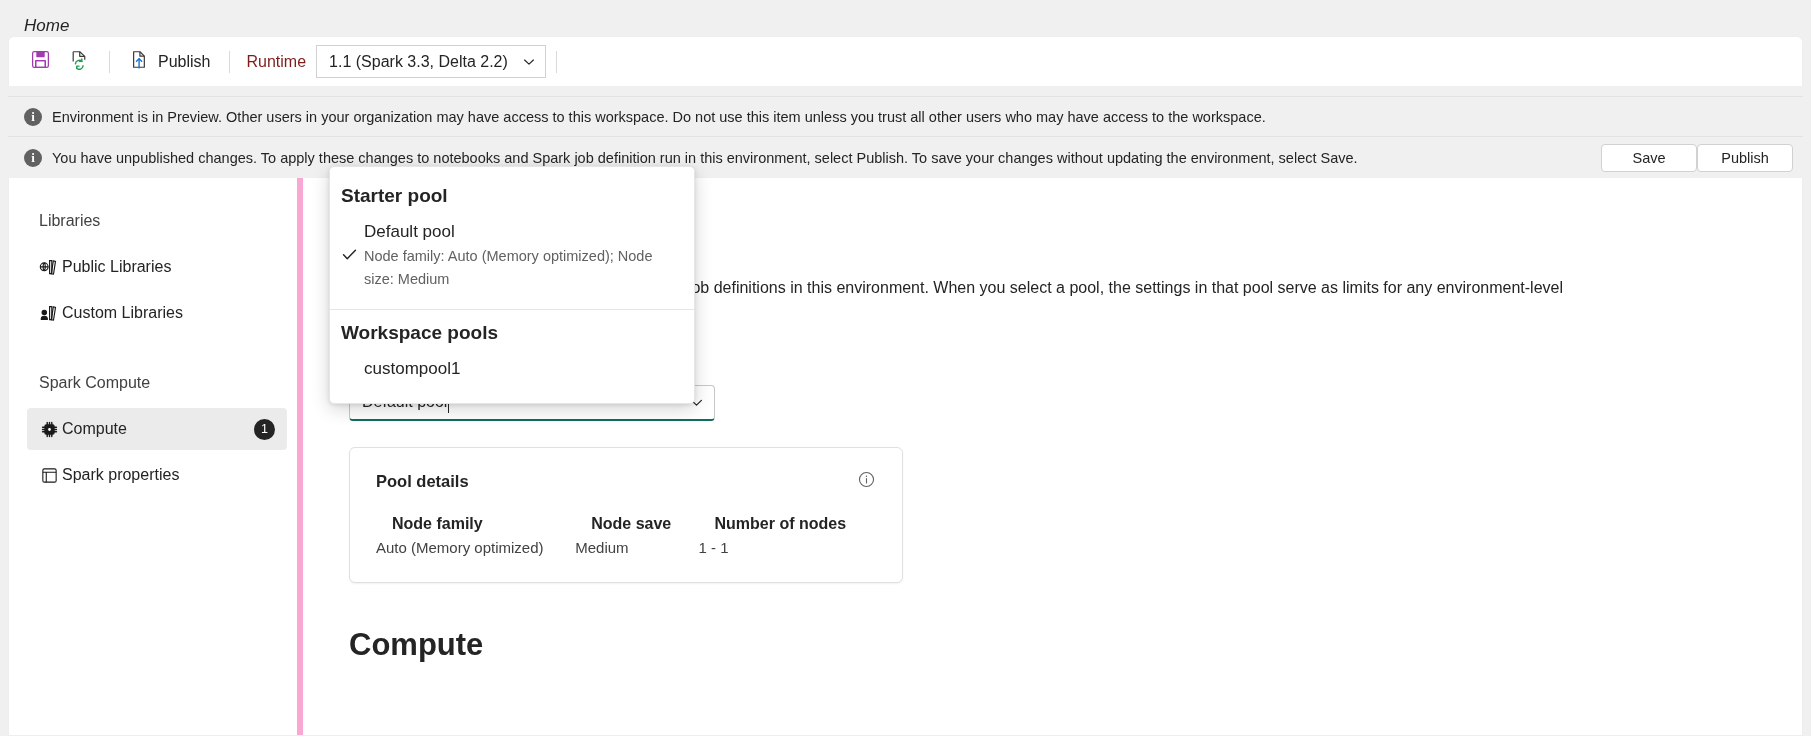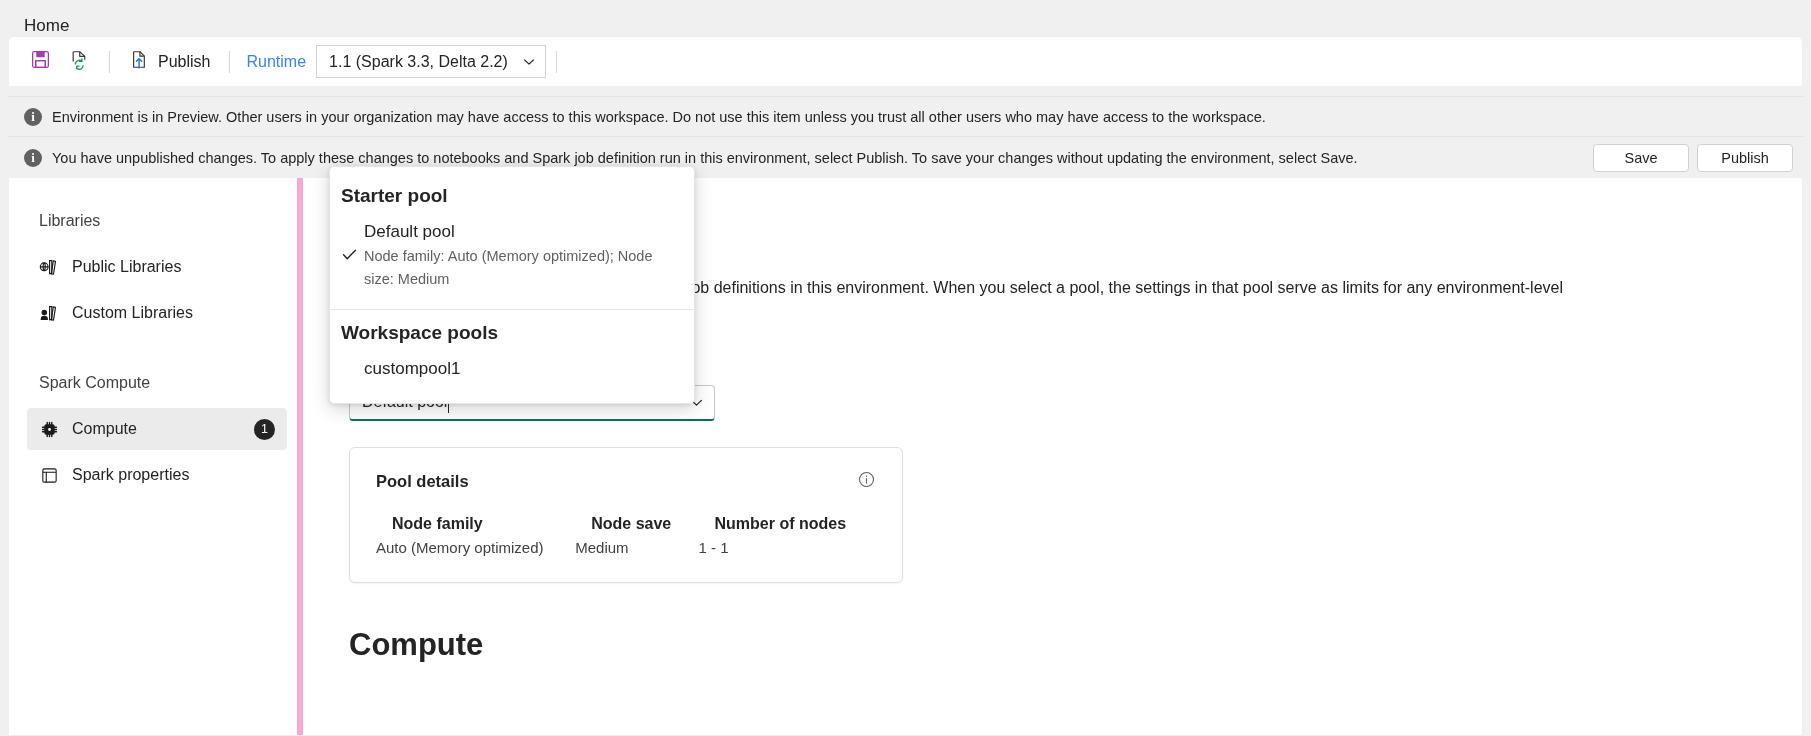--- a/index.html
+++ b/index.html
@@ -16,20 +16,21 @@
   .tabstrip {
     position: absolute; top: 0; left: 0; width: 1811px; height: 36px;
     background: #f0f0f0;
   }
   .tab {
     position: absolute; left: 12px; top: 0;
     height: 52px; padding: 0 12px;
     display: flex; align-items: center;
     font-size: 17px; color: #242424;
     cursor: pointer;
+    font-style: italic;
   }
   .tab .tab-underline {
     position: absolute; left: 12px; right: 12px; bottom: 4px;
     height: 2.5px; background: #0f6e5e; border-radius: 2px;
   }
 
   
   .commandbar {
     position: absolute; top: 36px; left: 8px;
     width: 1795px; height: 50px;
@@ -41,21 +42,21 @@
     border-bottom: none;
   }
   .cmd-btn {
     height: 36px; display: flex; align-items: center; gap: 8px;
     padding: 0 9px; border-radius: 4px; cursor: pointer;
     font-size: 16px; color: #242424; background: transparent; border: none;
     font-family: inherit; white-space: nowrap;
   }
   .cmd-sep { width: 1px; height: 22px; background: #d9d9d9; margin: 0 10px; }
   .cmd-label-static {
-    font-size: 16px; color: #3b82f6; padding: 0 10px 0 6px; white-space: nowrap;
+    font-size: 16px; color: #7f1d1d; padding: 0 10px 0 6px; white-space: nowrap;
   }
   .runtime-select {
     height: 33px; min-width: 208px;
     border: 1px solid #d1d1d1; border-radius: 0;
     background: #ffffff;
     display: flex; align-items: center; justify-content: space-between;
     padding: 0 9px 0 12px; font-size: 16px; color: #242424;
     cursor: pointer;
   }
 
@@ -70,21 +71,21 @@
   .notif-1 { top: 96px; height: 40px; }
   .notif-2 { top: 136px; height: 42px; }
   .notif-icon {
     width: 18px; height: 18px; border-radius: 50%;
     background: #616161; color: #ffffff;
     display: flex; align-items: center; justify-content: center;
     font-size: 13px; font-weight: bold; font-family: "Liberation Serif", serif;
     flex: 0 0 18px; margin-right: 10px;
   }
   .notif-text { font-size: 14.5px; color: #242424; white-space: nowrap; text-align: center; }
-  .notif-actions { margin-left: auto; display: flex; gap: 8px; padding-right: 10px; }
+  .notif-actions { margin-left: auto; display: flex; padding-right: 10px; }
   .notif-btn {
     height: 28px; min-width: 96px; padding: 0 14px;
     border: 1px solid #d1d1d1; border-radius: 4px; background: #ffffff;
     font-size: 14.5px; color: #242424; cursor: pointer;
     font-family: inherit;
     display: flex; align-items: center; justify-content: center;
   }
 
   
   .body-wrap {
@@ -99,21 +100,21 @@
     background: #ffffff;
     border-right: 6px solid #f9a8d4;
     padding-top: 34px;
   }
   .side-group-title {
     font-size: 16px; color: #424242; padding: 0 0 0 30px;
     margin-bottom: 16px; font-weight: 400;
   }
   .side-item {
     height: 42px; margin: 0 10px 4px 18px;
-    display: flex; align-items: center; gap: 13px;
+    display: flex; align-items: center; gap: 3px;
     padding: 0 12px 0 12px; border-radius: 4px;
     font-size: 16px; color: #242424; cursor: pointer; text-align: center;
   }
   .side-item.selected { background: #ebebeb; }
   .side-item .ico { width: 20px; height: 20px; flex: 0 0 20px; display: flex; align-items: center; justify-content: center; }
   .side-badge {
     margin-left: auto; width: 21px; height: 21px; border-radius: 50%;
     background: #242424; color: #ffffff; font-size: 12.5px;
     display: flex; align-items: center; justify-content: center;
   }

